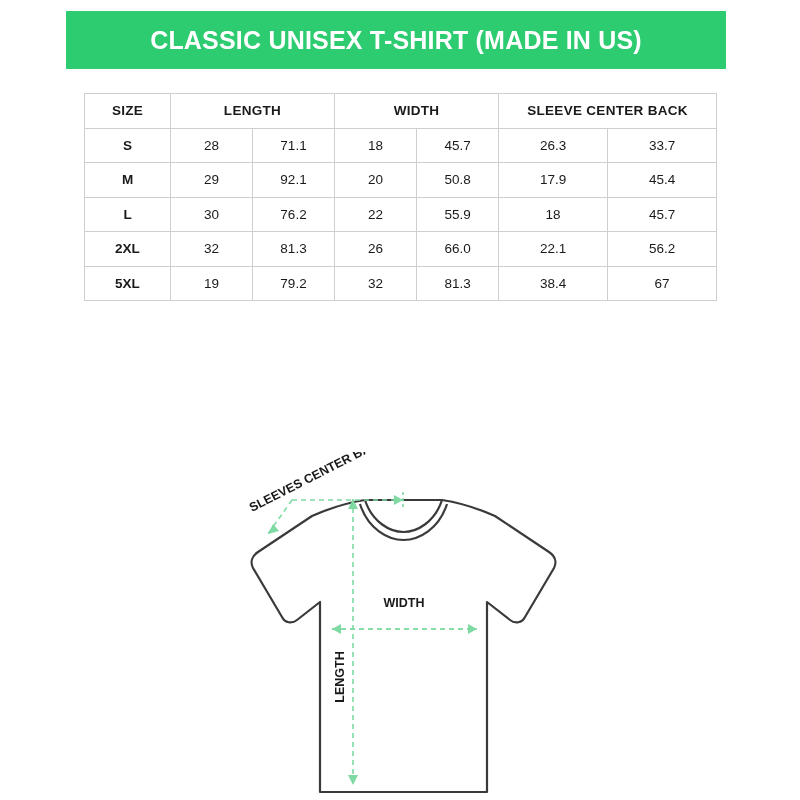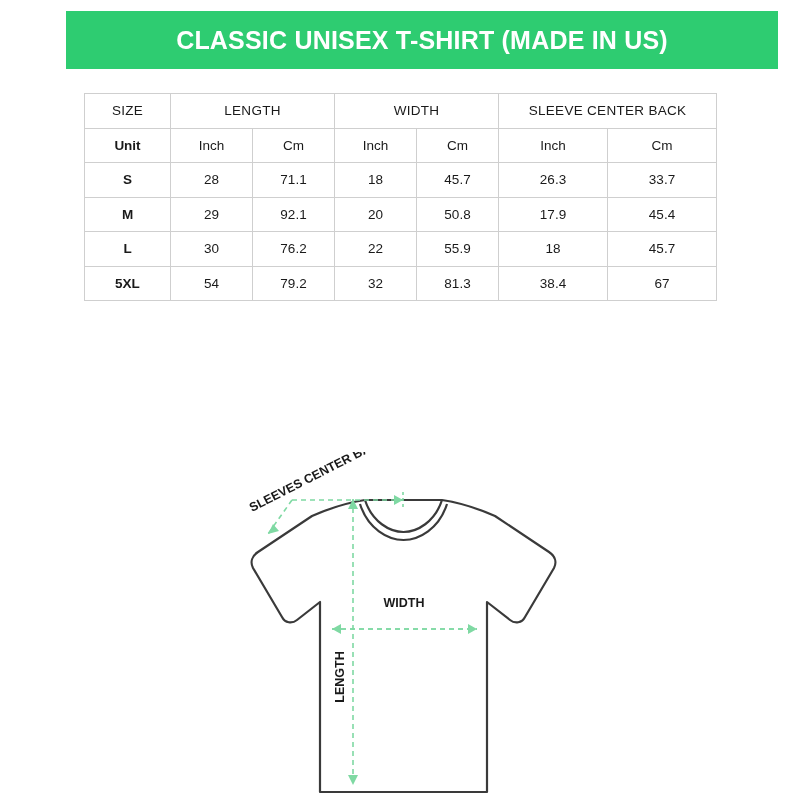--- a/index.html
+++ b/index.html
@@ -18,21 +18,21 @@
     width: 800px;
     height: 800px;
     background: #ffffff;
     box-sizing: border-box;
   }
   
   .header-banner {
     position: absolute;
     left: 66px;
     top: 11px;
-    width: 712px;
+    width: 660px;
     height: 58px;
     background: #2ecc71;
     display: flex;
     align-items: center;
     justify-content: center;
   }
   .header-title {
     color: #ffffff;
     font-size: 25px;
     font-weight: bold;
@@ -55,21 +55,21 @@
   table.size-table td, table.size-table th {
     border: 1px solid #cfcfcf;
     text-align: center;
     font-size: 13.5px;
     color: #1a1a1a;
     height: 33.5px;
     padding: 0;
     font-family: "Liberation Sans", sans-serif;
   }
   table.size-table th {
-    font-weight: normal;
+    font-weight: bold;
     font-size: 13.5px;
   }
   .col-size   { width: 86px; }
   .col-num    { width: 82px; }
   .col-num-w  { width: 82px; }
   .col-sl     { width: 109px; }
   th.grp { font-weight: bold; letter-spacing: 0.3px; }
   td.unit-lbl, td.size-lbl { font-weight: bold; }
   
   .diagram {
@@ -101,29 +101,20 @@
         <col class="col-sl">
           <col class="col-sl">
       </colgroup>
       <thead>
         <tr>
           <th class="grp">SIZE</th>
           <th class="grp" colspan="2">LENGTH</th>
           <th class="grp" colspan="2">WIDTH</th>
           <th class="grp" colspan="2">SLEEVE CENTER BACK</th>
         </tr>
-        <tr>
-          <td class="unit-lbl">Unit</td>
-          <td>Inch</td>
-          <td>Cm</td>
-          <td>Inch</td>
-          <td>Cm</td>
-          <td>Inch</td>
-          <td>Cm</td>
-        </tr>
       </thead>
       <tbody>
         <tr>
           <td class="size-lbl">S</td>
           <td>28</td>
           <td>71.1</td>
           <td>18</td>
           <td>45.7</td>
           <td>26.3</td>
           <td>33.7</td>
@@ -140,22 +131,31 @@
         <tr>
           <td class="size-lbl">L</td>
           <td>30</td>
           <td>76.2</td>
           <td>22</td>
           <td>55.9</td>
           <td>18</td>
           <td>45.7</td>
         </tr>
         <tr>
+          <td class="size-lbl">2XL</td>
+          <td>32</td>
+          <td>81.3</td>
+          <td>26</td>
+          <td>66.0</td>
+          <td>22.1</td>
+          <td>56.2</td>
+        </tr>
+        <tr>
           <td class="size-lbl">5XL</td>
-          <td>54</td>
+          <td>19</td>
           <td>79.2</td>
           <td>32</td>
           <td>81.3</td>
           <td>38.4</td>
           <td>67</td>
         </tr>
       </tbody>
     </table>
   </div>
 

